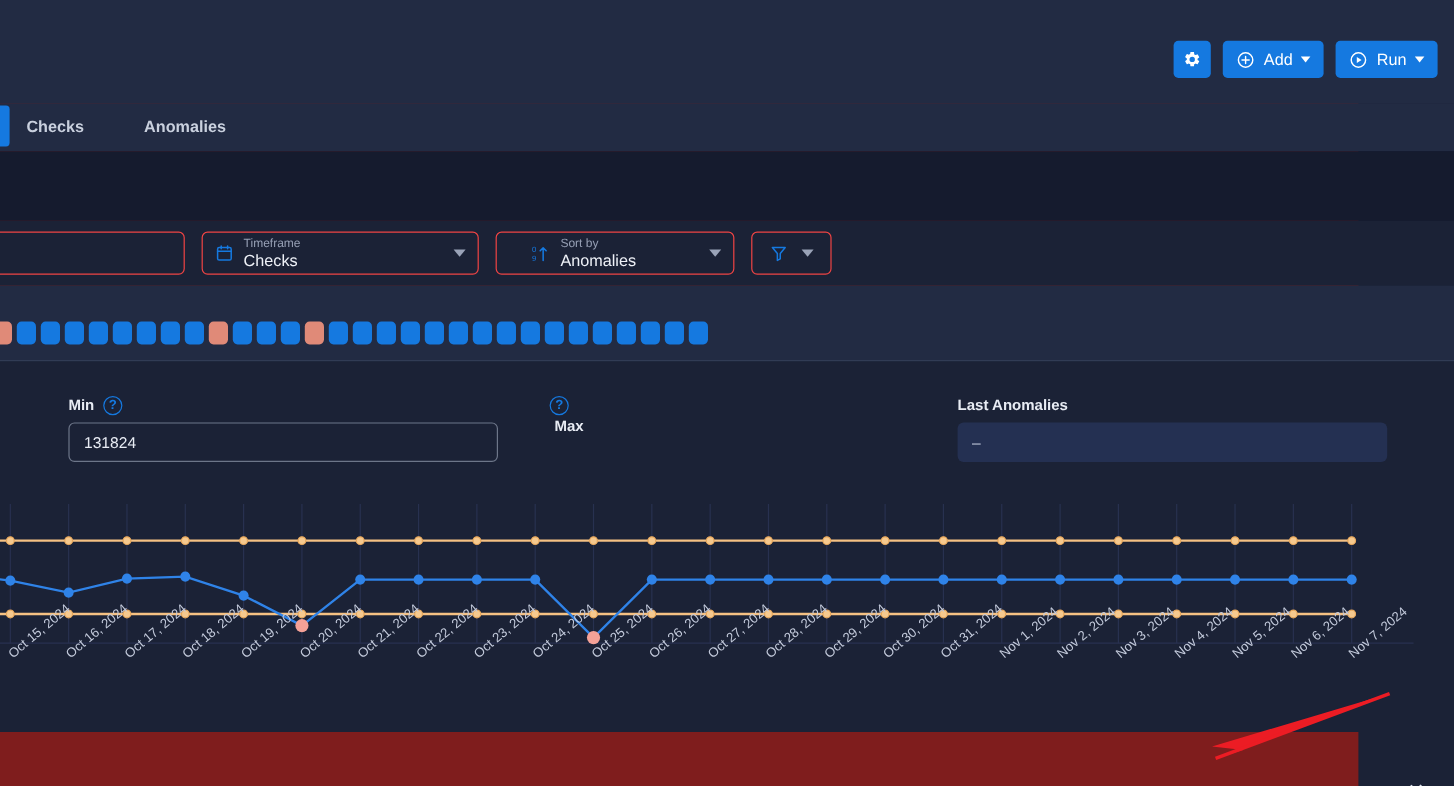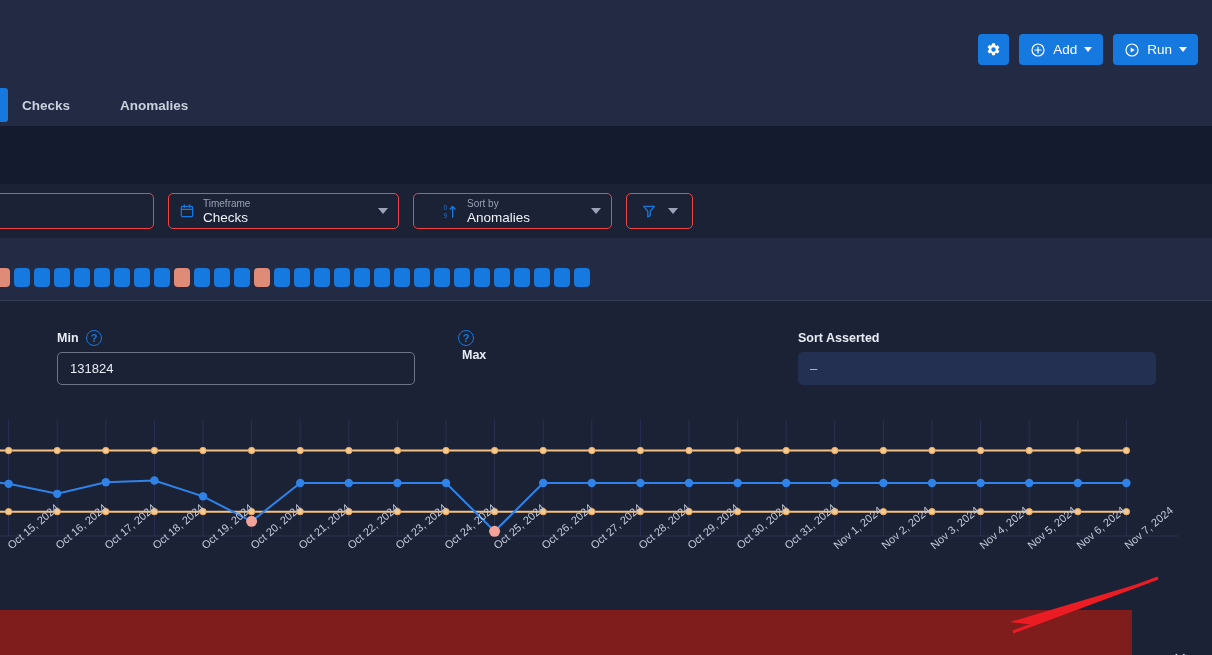--- a/index.html
+++ b/index.html
@@ -349,21 +349,21 @@
   <div class="detail">
     <div class="detail-top"></div>
 
     <div class="fld-label" style="left:57px; top:31px;">Min</div>
     <span class="qmark" style="position:absolute; left:86px; top:30px;">?</span>
     <input class="inp" style="left: 57px; top: 52px; width: 358px;" value="131824">
 
     <div class="fld-label" style="left:428px; top:48px;padding-left:34px;">Max</div>
     <span class="qmark" style="position:absolute; left:458px; top:30px;">?</span>
 
-    <div class="fld-label" style="left:798px; top:31px; font-weight:bold;">Sort Asserted</div>
+    <div class="fld-label" style="left:798px; top:31px; font-weight:bold;">Last Anomalies</div>
     <input class="inp-filled" style="left: 798px; top: 52px; width: 358px;" value="–">
 
     <span class="close-x">✕</span>
   </div>
 
   <svg class="chartbox" id="chart" width="1212" height="140" viewBox="0 0 1212 140">
       <line x1="8.600000000000001" y1="12" x2="8.600000000000001" y2="128" stroke="#283150" stroke-width="1"></line>
       <line x1="57.2" y1="12" x2="57.2" y2="128" stroke="#283150" stroke-width="1"></line>
       <line x1="105.80000000000001" y1="12" x2="105.80000000000001" y2="128" stroke="#283150" stroke-width="1"></line>
       <line x1="154.4" y1="12" x2="154.4" y2="128" stroke="#283150" stroke-width="1"></line>

